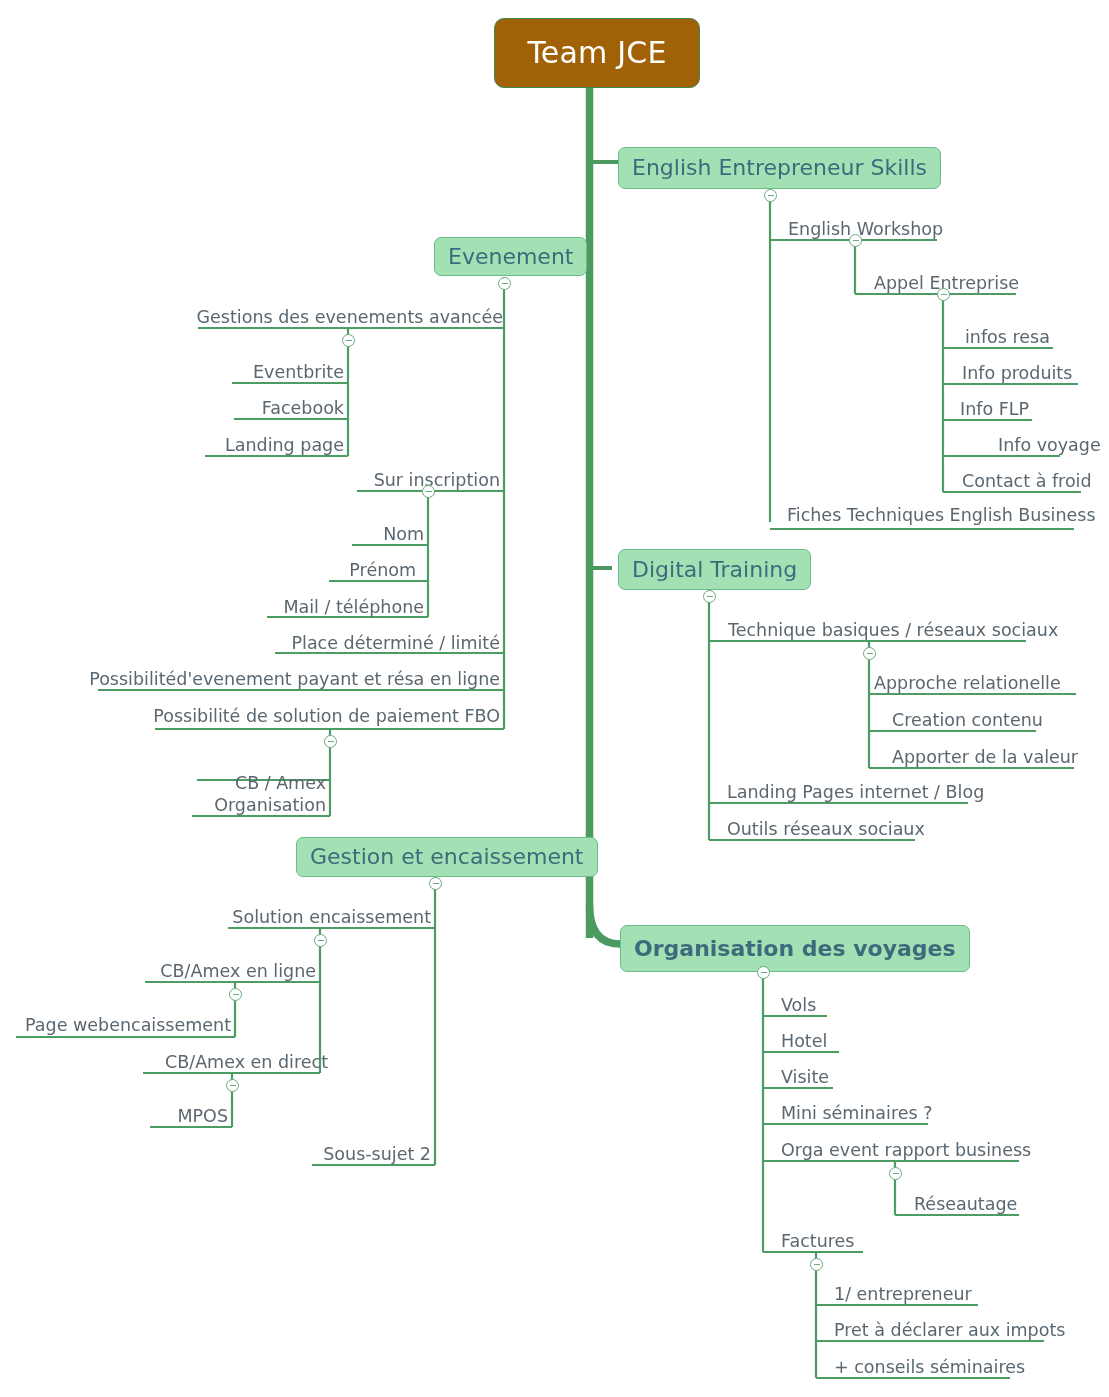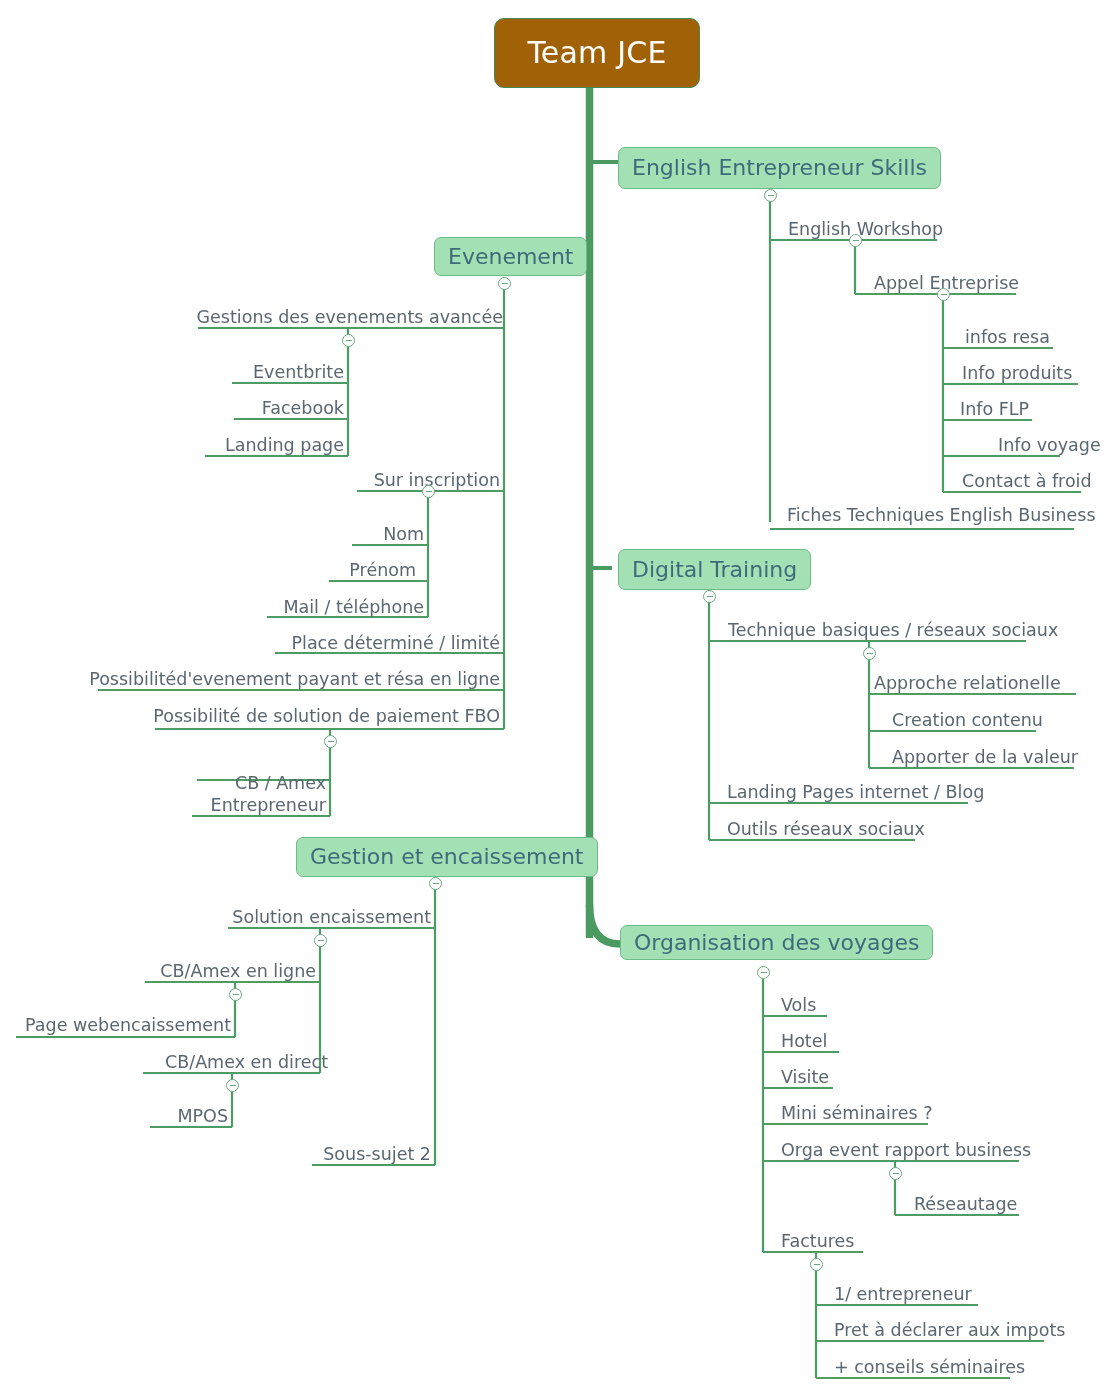--- a/index.html
+++ b/index.html
@@ -174,21 +174,21 @@
   </div>
   <div class="node pill" style="left:434px;top:237px;height:39px;">
     <span>Evenement</span>
   </div>
   <div class="node pill" style="left:618px;top:549px;height:41px;">
     <span>Digital Training</span>
   </div>
   <div class="node pill" style="left:296px;top:837px;height:40px;">
     <span>Gestion et encaissement</span>
   </div>
-  <div class="node pill" style="left:620px;top:925px;height:35px;">
+  <div class="node pill" style="left:620px;top:925px;height:47px;font-weight:bold;">
     <span>Organisation des voyages</span>
   </div>
 
   <div class="node leaf r" style="left:788px;top:216px;height:22px;">
     <span>English Workshop</span>
   </div>
   <div class="node leaf r" style="left:874px;top:270px;height:22px;">
     <span>Appel Entreprise</span>
   </div>
   <div class="node leaf r" style="left:965px;top:324px;height:22px;">
@@ -240,21 +240,21 @@
   <div class="node leaf l" style="left:98px;top:666px;width:402px;height:22px;">
     <span>Possibilitéd'evenement payant et résa en ligne</span>
   </div>
   <div class="node leaf l" style="left:155px;top:703px;width:345px;height:22px;">
     <span>Possibilité de solution de paiement FBO</span>
   </div>
   <div class="node leaf l" style="left:197px;top:756px;width:129px;height:22px;margin-top:14px;">
     <span>CB / Amex</span>
   </div>
   <div class="node leaf l" style="left:192px;top:792px;width:134px;height:22px;">
-    <span>Entrepreneur</span>
+    <span>Organisation</span>
   </div>
 
   <div class="node leaf r" style="left:728px;top:617px;height:22px;">
     <span>Technique basiques / réseaux sociaux</span>
   </div>
   <div class="node leaf r" style="left:842px;top:670px;height:22px;margin-left:32px;">
     <span>Approche relationelle</span>
   </div>
   <div class="node leaf r" style="left:892px;top:707px;height:22px;">
     <span>Creation contenu</span>

